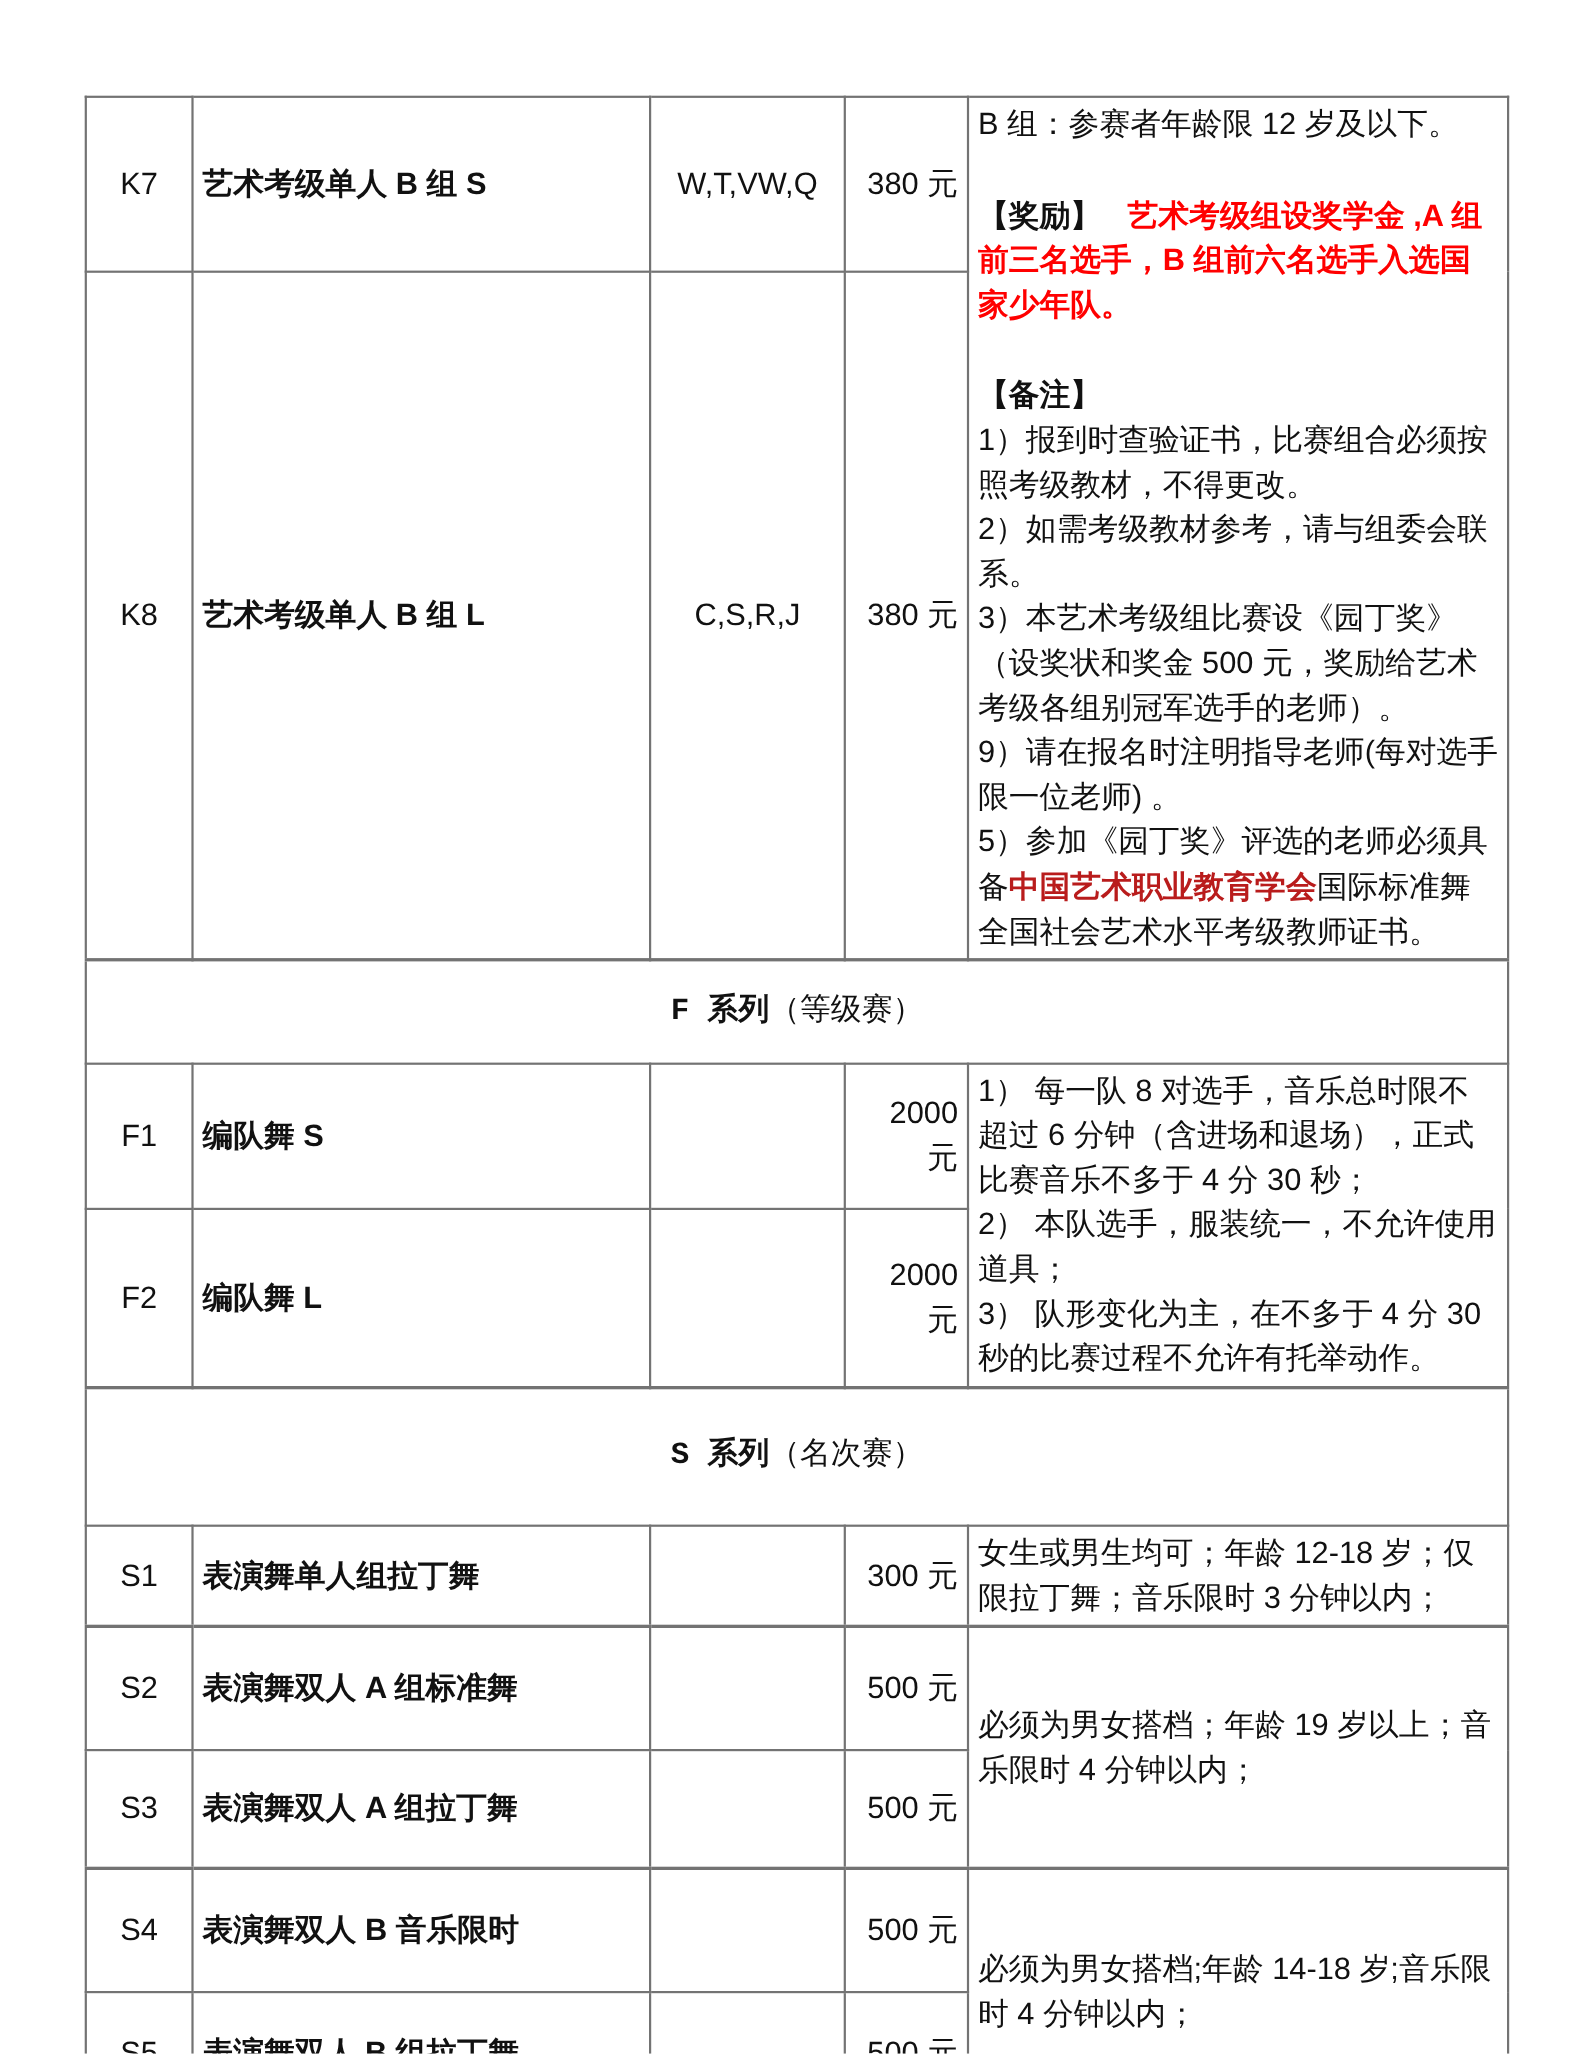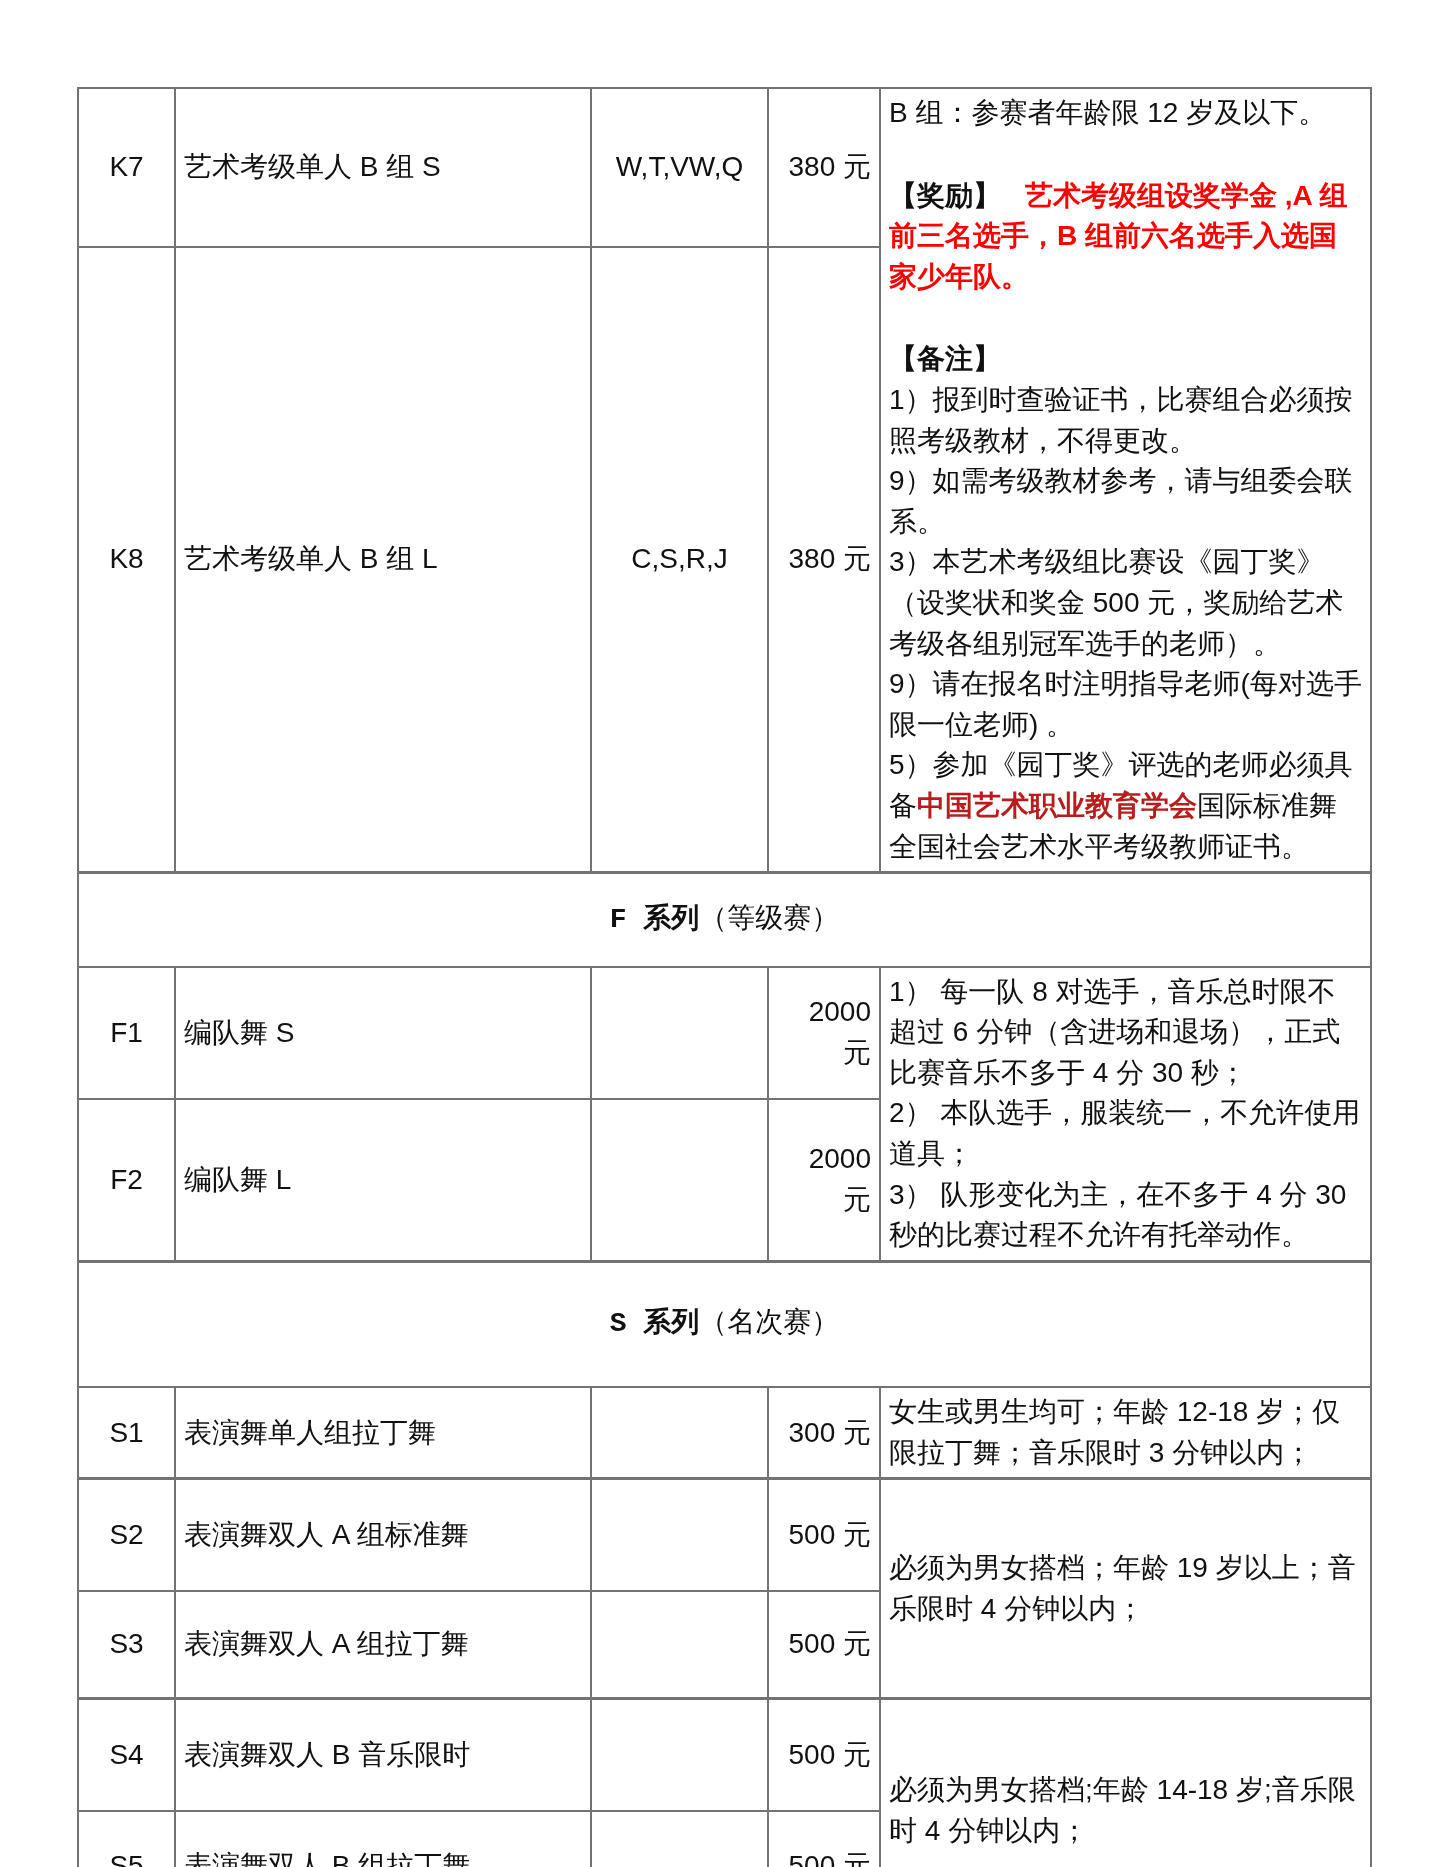--- a/index.html
+++ b/index.html
@@ -30,21 +30,21 @@
     border: 2px solid #737373;
     vertical-align: middle;
     font-size: 28px;
     line-height: 1.45;
     padding: 4px 8px;
     overflow: hidden;
   }
   tr.thick td { border-top-width: 3px; }
 
   td.c-code  { text-align: center; }
-  td.c-name  { text-align: left; padding-left: 14px; }
+  td.c-name  { text-align: left; padding-left: 14px; font-weight: bold; }
   td.c-dance { text-align: center; padding-left: 6px; padding-right: 6px; }
   td.c-price { text-align: right; padding-left: 6px; padding-right: 6px; }
 
   td.c-notes {
     font-size: 26px;
     line-height: 42px;
     text-align: left;
     padding: 0 10px 0 11px;
   }
   td.notes-k {
@@ -89,21 +89,21 @@
         <td class="c-name">艺术考级单人 B 组 S</td>
         <td class="c-dance">W,T,VW,Q</td>
         <td class="c-price">380 元</td>
         <td class="c-notes notes-k" rowspan="2">
           <p>B 组：参赛者年龄限 12 岁及以下。</p>
           <p class="sp"></p>
           <p><span class="b">【奖励】</span><span class="red gap">艺术考级组设奖学金 ,A 组前三名选手，B 组前六名选手入选国家少年队。</span></p>
           <p class="sp"></p>
           <p><span class="b">【备注】</span></p>
           <p>1）报到时查验证书，比赛组合必须按照考级教材，不得更改。</p>
-          <p>9）如需考级教材参考，请与组委会联系。</p>
+          <p>2）如需考级教材参考，请与组委会联系。</p>
           <p>3）本艺术考级组比赛设《园丁奖》（设奖状和奖金 500 元，奖励给艺术考级各组别冠军选手的老师）。</p>
           <p>9）请在报名时注明指导老师(每对选手限一位老师) 。</p>
           <p><span>5）参加《园丁奖》评选的老师必须具备</span><span class="blue">中国艺术职业教育学会</span><span>国际标准舞全国社会艺术水平考级教师证书。</span></p>
         </td>
       </tr>
 
       <tr style="height:600px">
         <td class="c-code">K8</td>
         <td class="c-name">艺术考级单人 B 组 L</td>
         <td class="c-dance">C,S,R,J</td>

